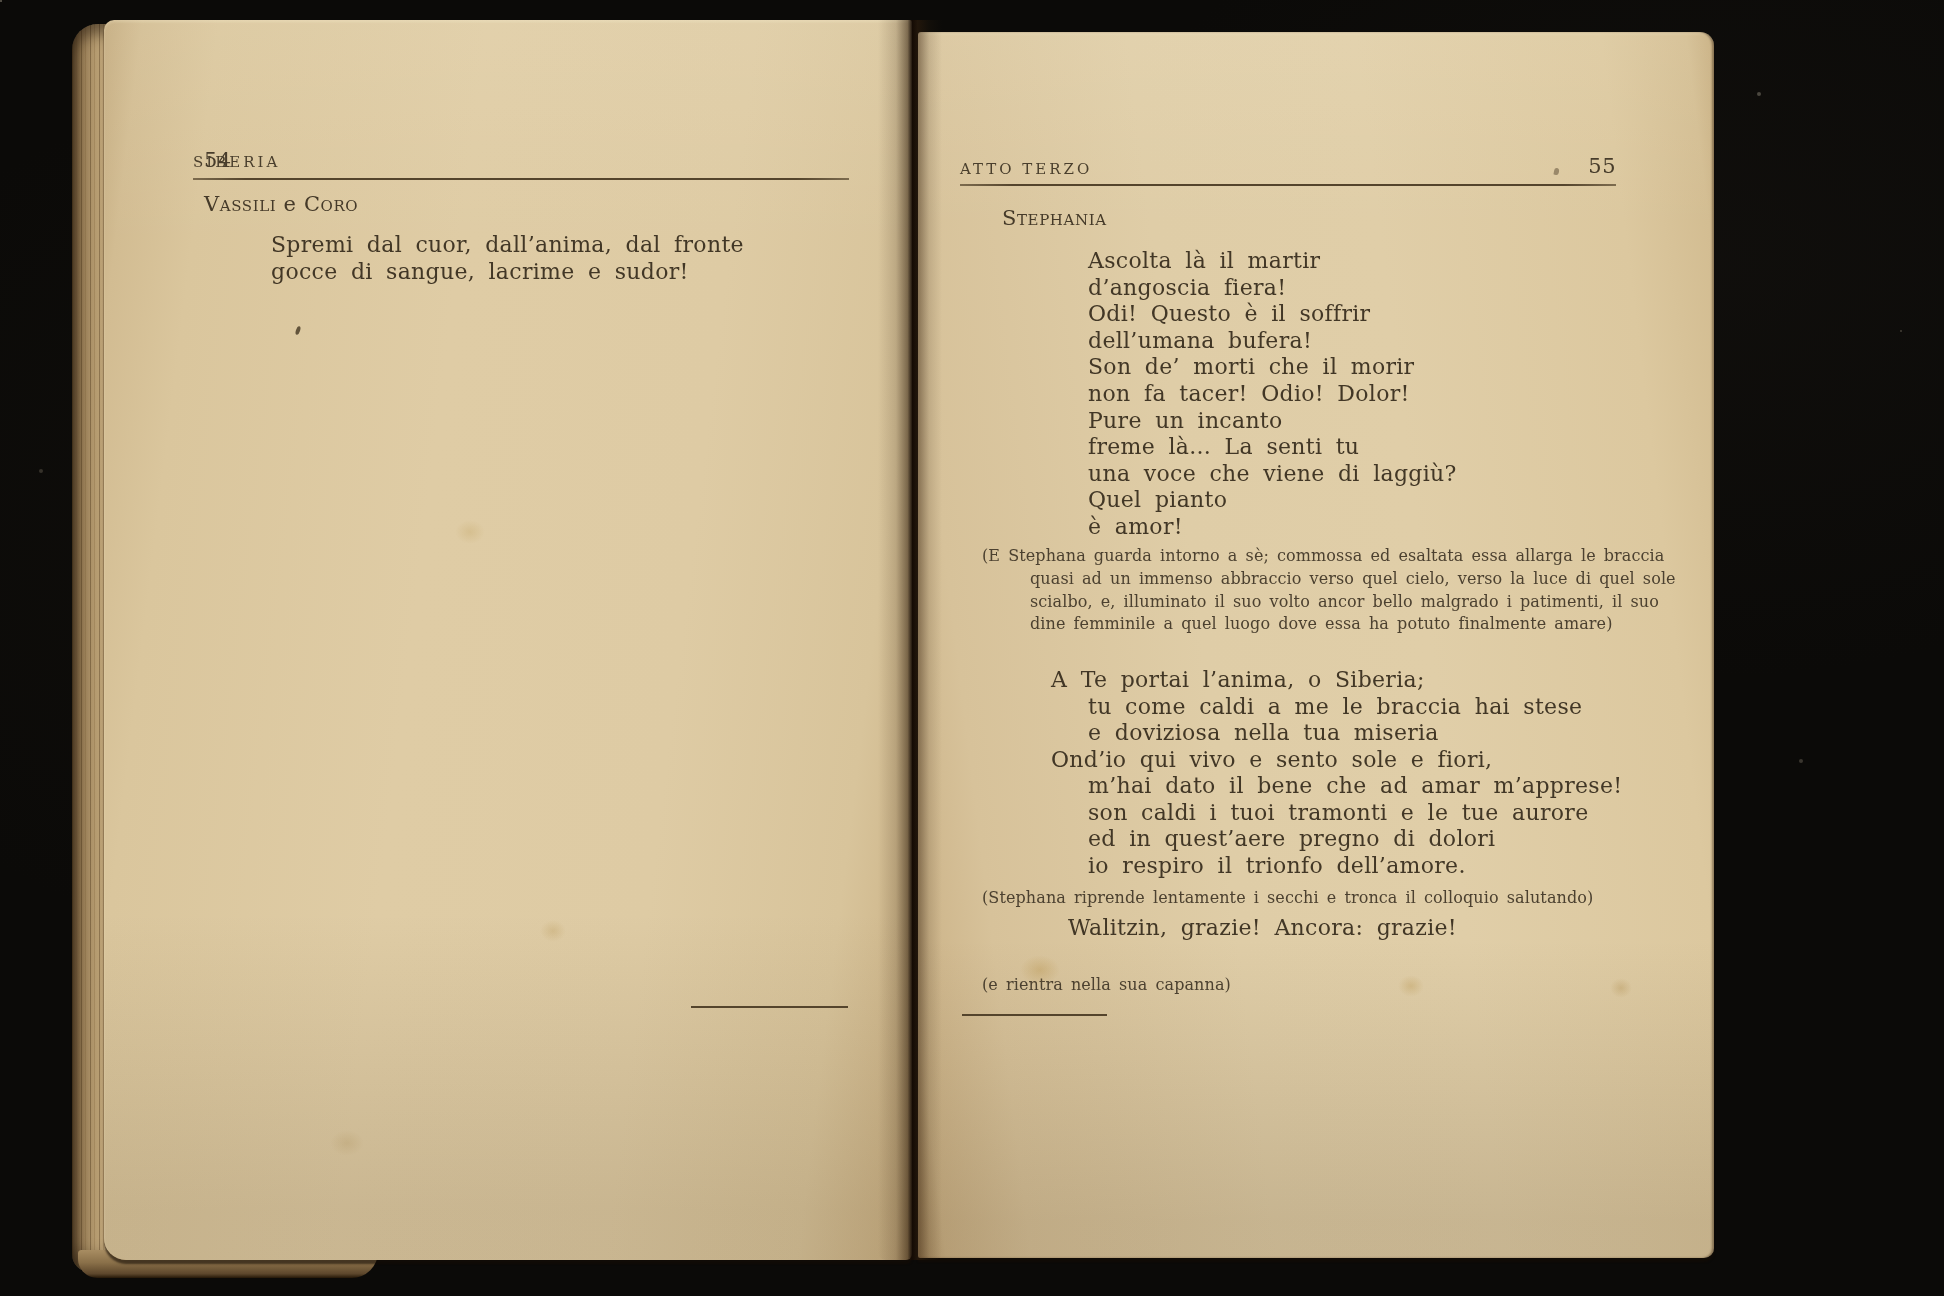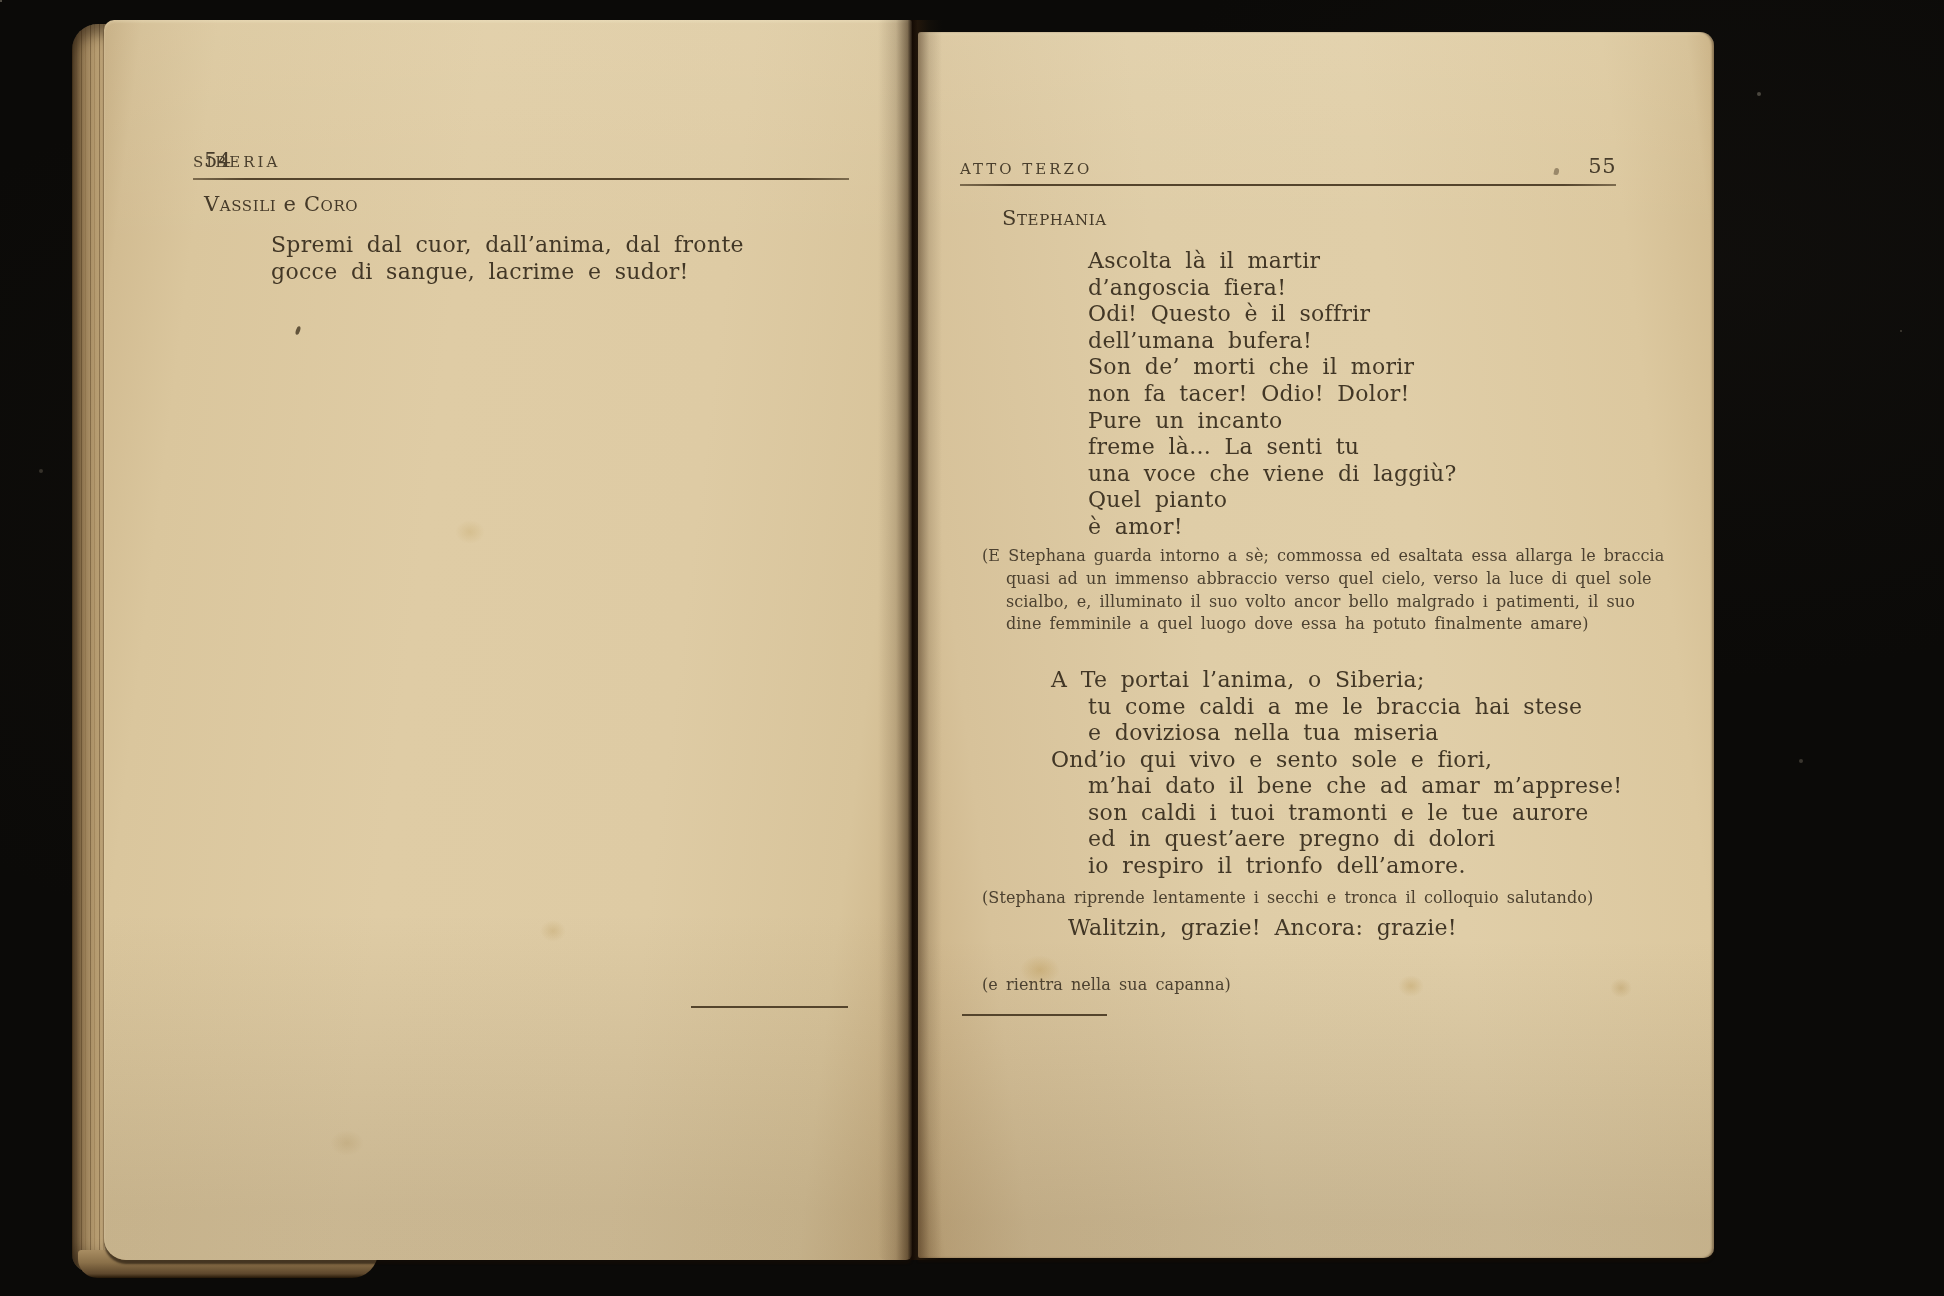--- a/index.html
+++ b/index.html
@@ -76,21 +76,21 @@
   .nowrap{white-space:nowrap;}
   .pageno{font-size:21px;letter-spacing:.5px;color:#473c2b;}
   .runhead{font-size:15px;letter-spacing:3px;color:#4a3f2d;}
   .hrule{height:2px;background:linear-gradient(90deg, rgba(84,68,44,.7), #54442c 8%, #54442c 92%, rgba(84,68,44,.7));}
   .endrule{height:2px;background:#54442c;}
   .speaker{font-size:21px;color:#453a29;letter-spacing:.6px;}
   .sc{font-variant:small-caps;}
   .verse{font-size:22px;line-height:26.6px;color:#423726;word-spacing:.28em;letter-spacing:.3px;}
   .verse .line{white-space:nowrap;}
   .stage{font-size:16px;line-height:22.8px;color:#4c4130;word-spacing:.18em;letter-spacing:.1px;padding-left:24px;}
-  .stage .line{white-space:nowrap;}
+  .stage .line{white-space:nowrap;margin-left:24px;}
   .stage .first{margin-left:-24px;}
   .v2 .out{margin-left:-37px;}
   .speck-apos{position:absolute;left:192px;top:306px;width:4px;height:9px;border-radius:2px/4px;background:rgba(58,44,26,.75);transform:rotate(18deg);}
   .speck-comma{position:absolute;width:5px;height:7px;border-radius:50% 50% 50% 10%;background:rgba(70,55,35,.45);transform:rotate(10deg);}
 </style>
 </head>
 <body>
 
 <div class="photo">
 

